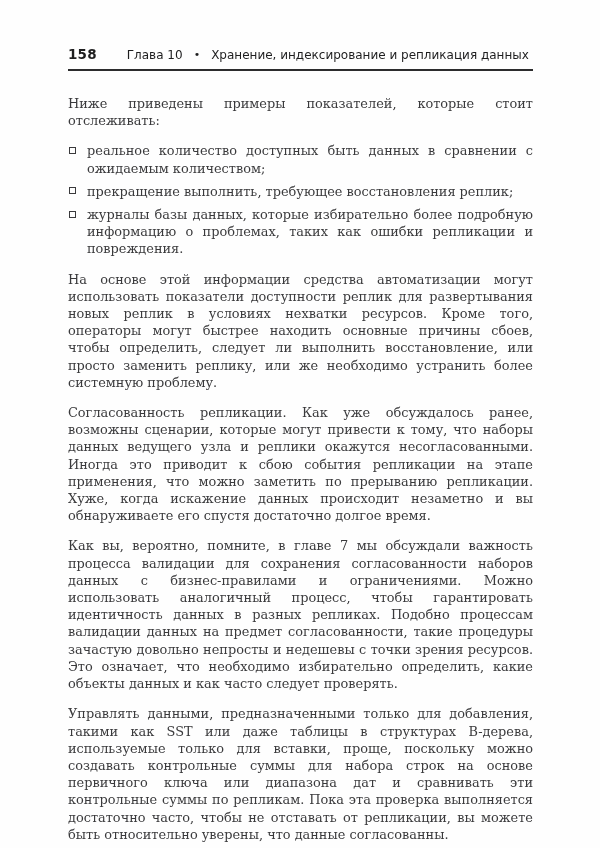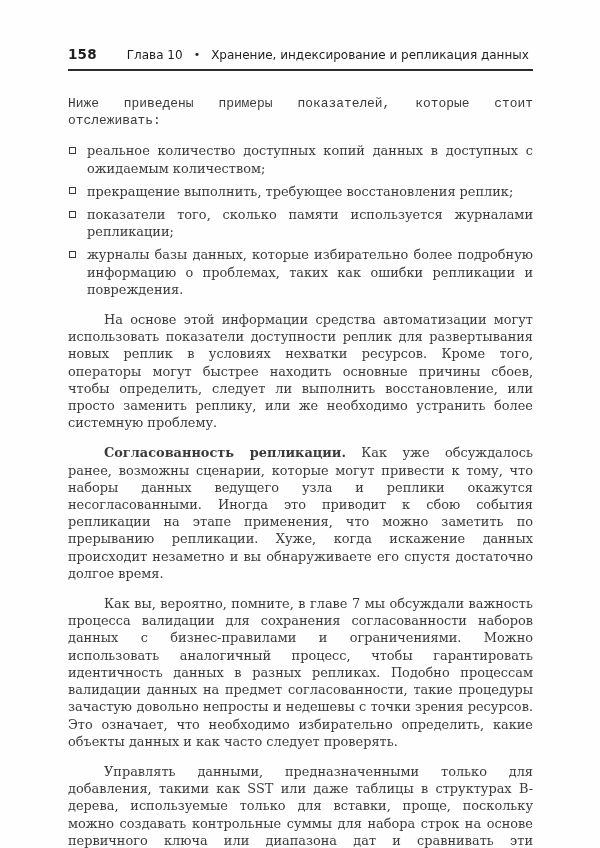--- a/index.html
+++ b/index.html
@@ -39,71 +39,67 @@
     position: relative;
     top: -1px;
   }
   .chapter-title { font-size: 12px; }
   
   .body-text {
     font-size: 12.9px;
     line-height: 17.2px;
     text-align: justify;
   }
-  .intro-para { margin: 24px 0 0 0; font-family: Liberation Mono, monospace; }
+  .intro-para { margin: 24px 0 0 0; }
   ul.metric-list {
     list-style: none;
     margin: 13px 0 0 0;
     padding: 0;
   }
   ul.metric-list li {
     position: relative;
     padding-left: 19px;
     margin-top: 6px;
   }
   .square-bullet {
     position: absolute;
     left: 1px;
     top: 4.5px;
     width: 7px;
     height: 7px;
     border: 1.3px solid #3a3a3c;
     background: transparent;
   }
   .para { margin: 13px 0 0 0; }
-  .para-lead { font-weight: bold; margin-left: 36px; }
+  .para-lead { font-weight: normal; }
 </style>
 </head>
 <body>
 
 <div class="page">
 
   <div class="running-head">
     <span class="page-number">158</span>
     <span class="chapter-label">Глава 10</span>
     <span class="head-separator">•</span>
     <span class="chapter-title">Хранение, индексирование и репликация данных</span>
   </div>
 
   <div class="body-text">
 
     <p class="intro-para">Ниже приведены примеры показателей, которые стоит отслеживать:</p>
 
     <ul class="metric-list">
       <li>
         <span class="square-bullet"></span>
-        <span>реальное количество доступных копий данных в доступных с ожидаемым количеством;</span>
+        <span>реальное количество доступных быть данных в сравнении с ожидаемым количеством;</span>
       </li>
       <li>
         <span class="square-bullet"></span>
         <span>прекращение выполнить, требующее восстановления реплик;</span>
-      </li>
-      <li>
-        <span class="square-bullet"></span>
-        <span>показатели того, сколько памяти используется журналами репликации;</span>
       </li>
       <li>
         <span class="square-bullet"></span>
         <span>журналы базы данных, которые избирательно более подробную информацию о проблемах, таких как ошибки репликации и повреждения.</span>
       </li>
     </ul>
 
     <p class="para"><span class="para-lead"></span> <span>На основе этой информации средства автоматизации могут использовать показатели доступности реплик для развертывания новых реплик в условиях нехватки ресурсов. Кроме того, операторы могут быстрее находить основные причины сбоев, чтобы определить, следует ли выполнить восстановление, или просто заменить реплику, или же необходимо устранить более системную проблему.</span></p>
 
     <p class="para"><span class="para-lead">Согласованность репликации.</span> <span>Как уже обсуждалось ранее, возможны сценарии, которые могут привести к тому, что наборы данных ведущего узла и реплики окажутся несогласованными. Иногда это приводит к сбою события репликации на этапе применения, что можно заметить по прерыванию репликации. Хуже, когда искажение данных происходит незаметно и вы обнаруживаете его спустя достаточно долгое время.</span></p>

